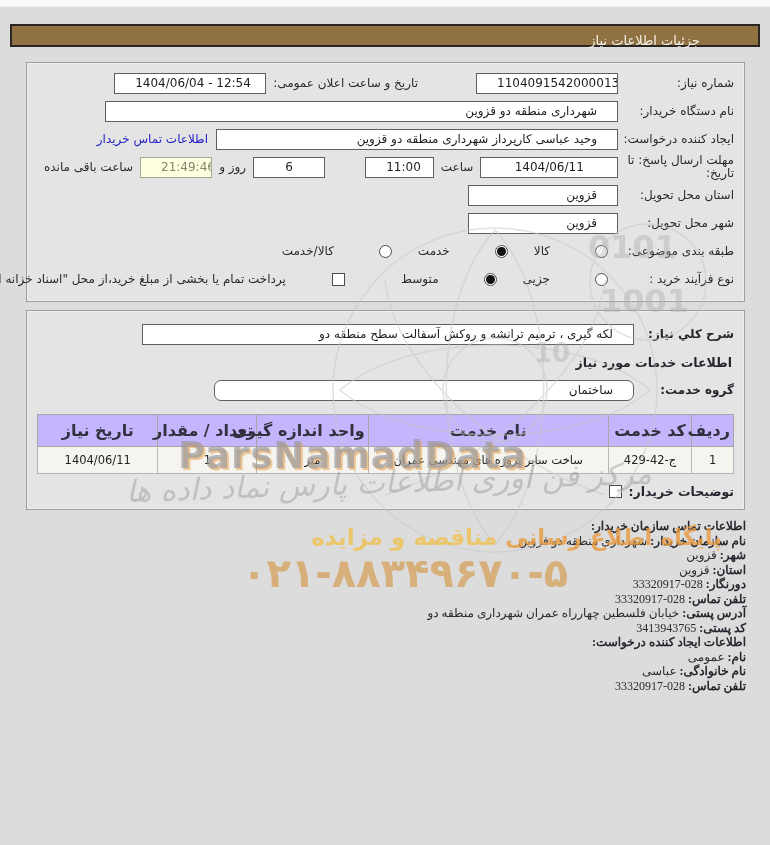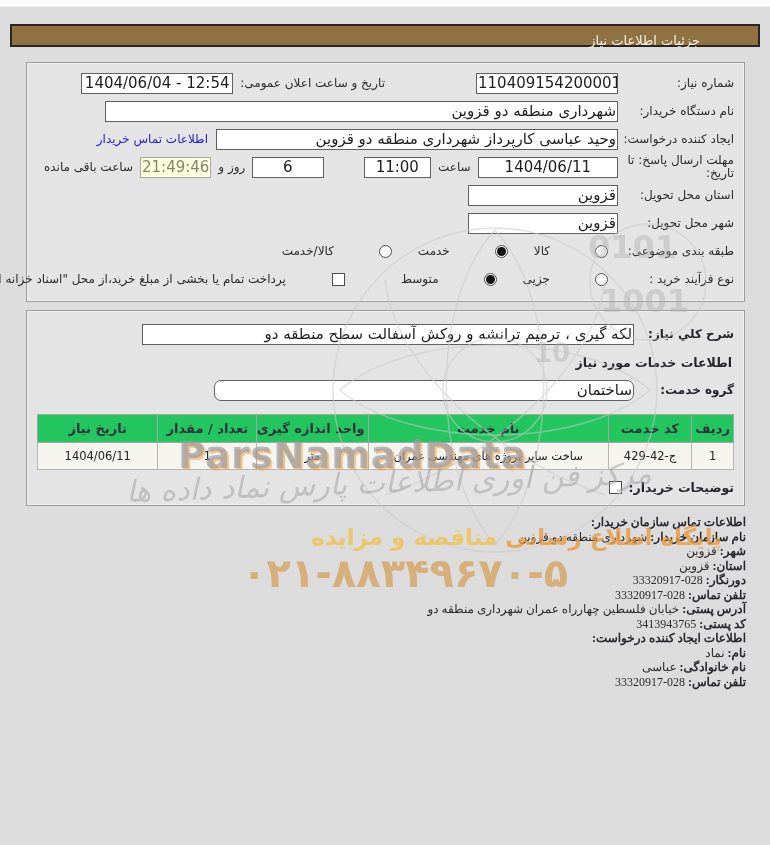--- a/index.html
+++ b/index.html
@@ -28,21 +28,21 @@
     background: #e4e4e4;
     border: 1px solid #9e9e9e;
     box-shadow: inset 0 0 0 1px #efefef;
     padding: 6px 10px 8px 10px;
   }
   .gbox2 { margin-top: 8px; padding: 9px 10px 10px 10px; }
   .frow { display: flex; align-items: center; min-height: 28px; font-size: 12px; }
   .lbl { width: 116px; flex: 0 0 116px; line-height: 13px; color: #2b2b2b; }
   .vbox {
     background: #fff; border: 1px solid #5f5f5f; height: 21px;
-    font-size: 15px; line-height: 19px; padding: 0 1px; color: #1d1d1d;
+    font-size: 12px; line-height: 19px; padding: 0 20px; color: #1d1d1d;
     overflow: hidden; white-space: nowrap;
   }
   .num { direction: ltr; text-align: center; unicode-bidi: isolate; }
   .txt { text-align: right; }
   .cream { background: #FFFFE1; border: 1px solid #a8a89a; color: #84846a; }
   .link { color: #2222c8; font-size: 12px; margin-right: 8px; cursor: pointer; }
   .inlbl { margin: 0 7px; white-space: nowrap; }
   .radio {
     display: inline-block; width: 13px; height: 13px; border-radius: 50%;
     background: #fff; border: 1px solid #4c4c4c; margin-left: 5px; position: relative;
@@ -53,21 +53,21 @@
   }
   .chk {
     display: inline-block; width: 13px; height: 13px; background: #fff;
     border: 1px solid #4c4c4c; margin-left: 6px; flex: 0 0 13px; vertical-align: middle;
   }
   .optpair { display: inline-flex; align-items: center; margin-left: 26px; white-space: nowrap; gap: 40px; }
   .boldlbl { font-weight: bold; color: #26262e; }
   .heading { font-weight: bold; color: #26262e; font-size: 12.5px; padding: 7px 2px 6px 0; }
   table.svc { width: 100%; border-collapse: collapse; table-layout: fixed; margin-top: 10px; }
   table.svc th {
-    background: #22c55e; border: 1px solid #a6a6a6; font-size: 13px; font-weight: bold;
+    background: #c4b5fd; border: 1px solid #a6a6a6; font-size: 16px; font-weight: bold;
     color: #30303e; padding: 6px 3px; white-space: nowrap;
   }
   table.svc td {
     background: #f5f4ef; border: 1px solid #b5b5b5; font-size: 11.5px;
     color: #222; padding: 6px 3px; text-align: center; white-space: nowrap;
   }
   .notesrow { display: flex; align-items: center; margin-top: 10px; font-size: 12.5px; }
   .contact { margin: 9px 24px 0 10px; font-size: 12px; line-height: 14.5px; font-family: Liberation Serif, serif; }
   .contact .cline { white-space: nowrap; }
   .contact b { color: #26262e; }
@@ -104,21 +104,21 @@
 
 <div class="titlebar">
   <span>جزئیات اطلاعات نیاز</span>
 </div>
 
 <div class="gbox">
 
   <div class="frow">
     <span class="lbl">شماره نیاز:</span>
     <div class="vbox num" style="width:142px;">1104091542000013</div>
-    <span class="inlbl" style="margin-right:91px;">تاریخ و ساعت اعلان عمومی:</span>
+    <span class="inlbl" style="margin-right:58px;">تاریخ و ساعت اعلان عمومی:</span>
     <div class="vbox num" style="width:152px;">1404/06/04 - 12:54</div>
   </div>
 
   <div class="frow">
     <span class="lbl">نام دستگاه خریدار:</span>
     <div class="vbox txt" style="width:513px;">شهرداری منطقه دو قزوین</div>
   </div>
 
   <div class="frow">
     <span class="lbl">ایجاد کننده درخواست:</span>
@@ -234,21 +234,21 @@
 <div class="contact">
   <div class="cline"><b>اطلاعات تماس سازمان خریدار:</b></div>
   <div class="cline"><b>نام سازمان خریدار:</b> <span>شهرداری منطقه دو قزوین</span></div>
   <div class="cline"><b>شهر:</b> <span>قزوین</span></div>
   <div class="cline"><b>استان:</b> <span>قزوین</span></div>
   <div class="cline"><b>دورنگار:</b> <span class="ltr">33320917-028</span></div>
   <div class="cline"><b>تلفن تماس:</b> <span class="ltr">33320917-028</span></div>
   <div class="cline"><b>آدرس پستی:</b> <span>خیابان فلسطین چهارراه عمران شهرداری منطقه دو</span></div>
   <div class="cline"><b>کد پستی:</b> <span class="ltr">3413943765</span></div>
   <div class="cline"><b>اطلاعات ایجاد کننده درخواست:</b></div>
-  <div class="cline"><b>نام:</b> <span>نماد</span></div>
+  <div class="cline"><b>نام:</b> <span>عمومی</span></div>
   <div class="cline"><b>نام خانوادگی:</b> <span>عباسی</span></div>
   <div class="cline"><b>تلفن تماس:</b> <span class="ltr">33320917-028</span></div>
 </div>
 
 <div class="wm-layer">
   <svg width="770" height="845" style="position:absolute;top:0;left:0;">
     <g fill="none" stroke="#c9c9c9" stroke-width="1.5" opacity="0.55">
       <circle cx="495" cy="390" r="162"></circle>
       <circle cx="648" cy="282" r="58"></circle>
       <path d="M495 230 C 430 300, 430 470, 495 545 C 560 470, 560 300, 495 230 Z"></path>

